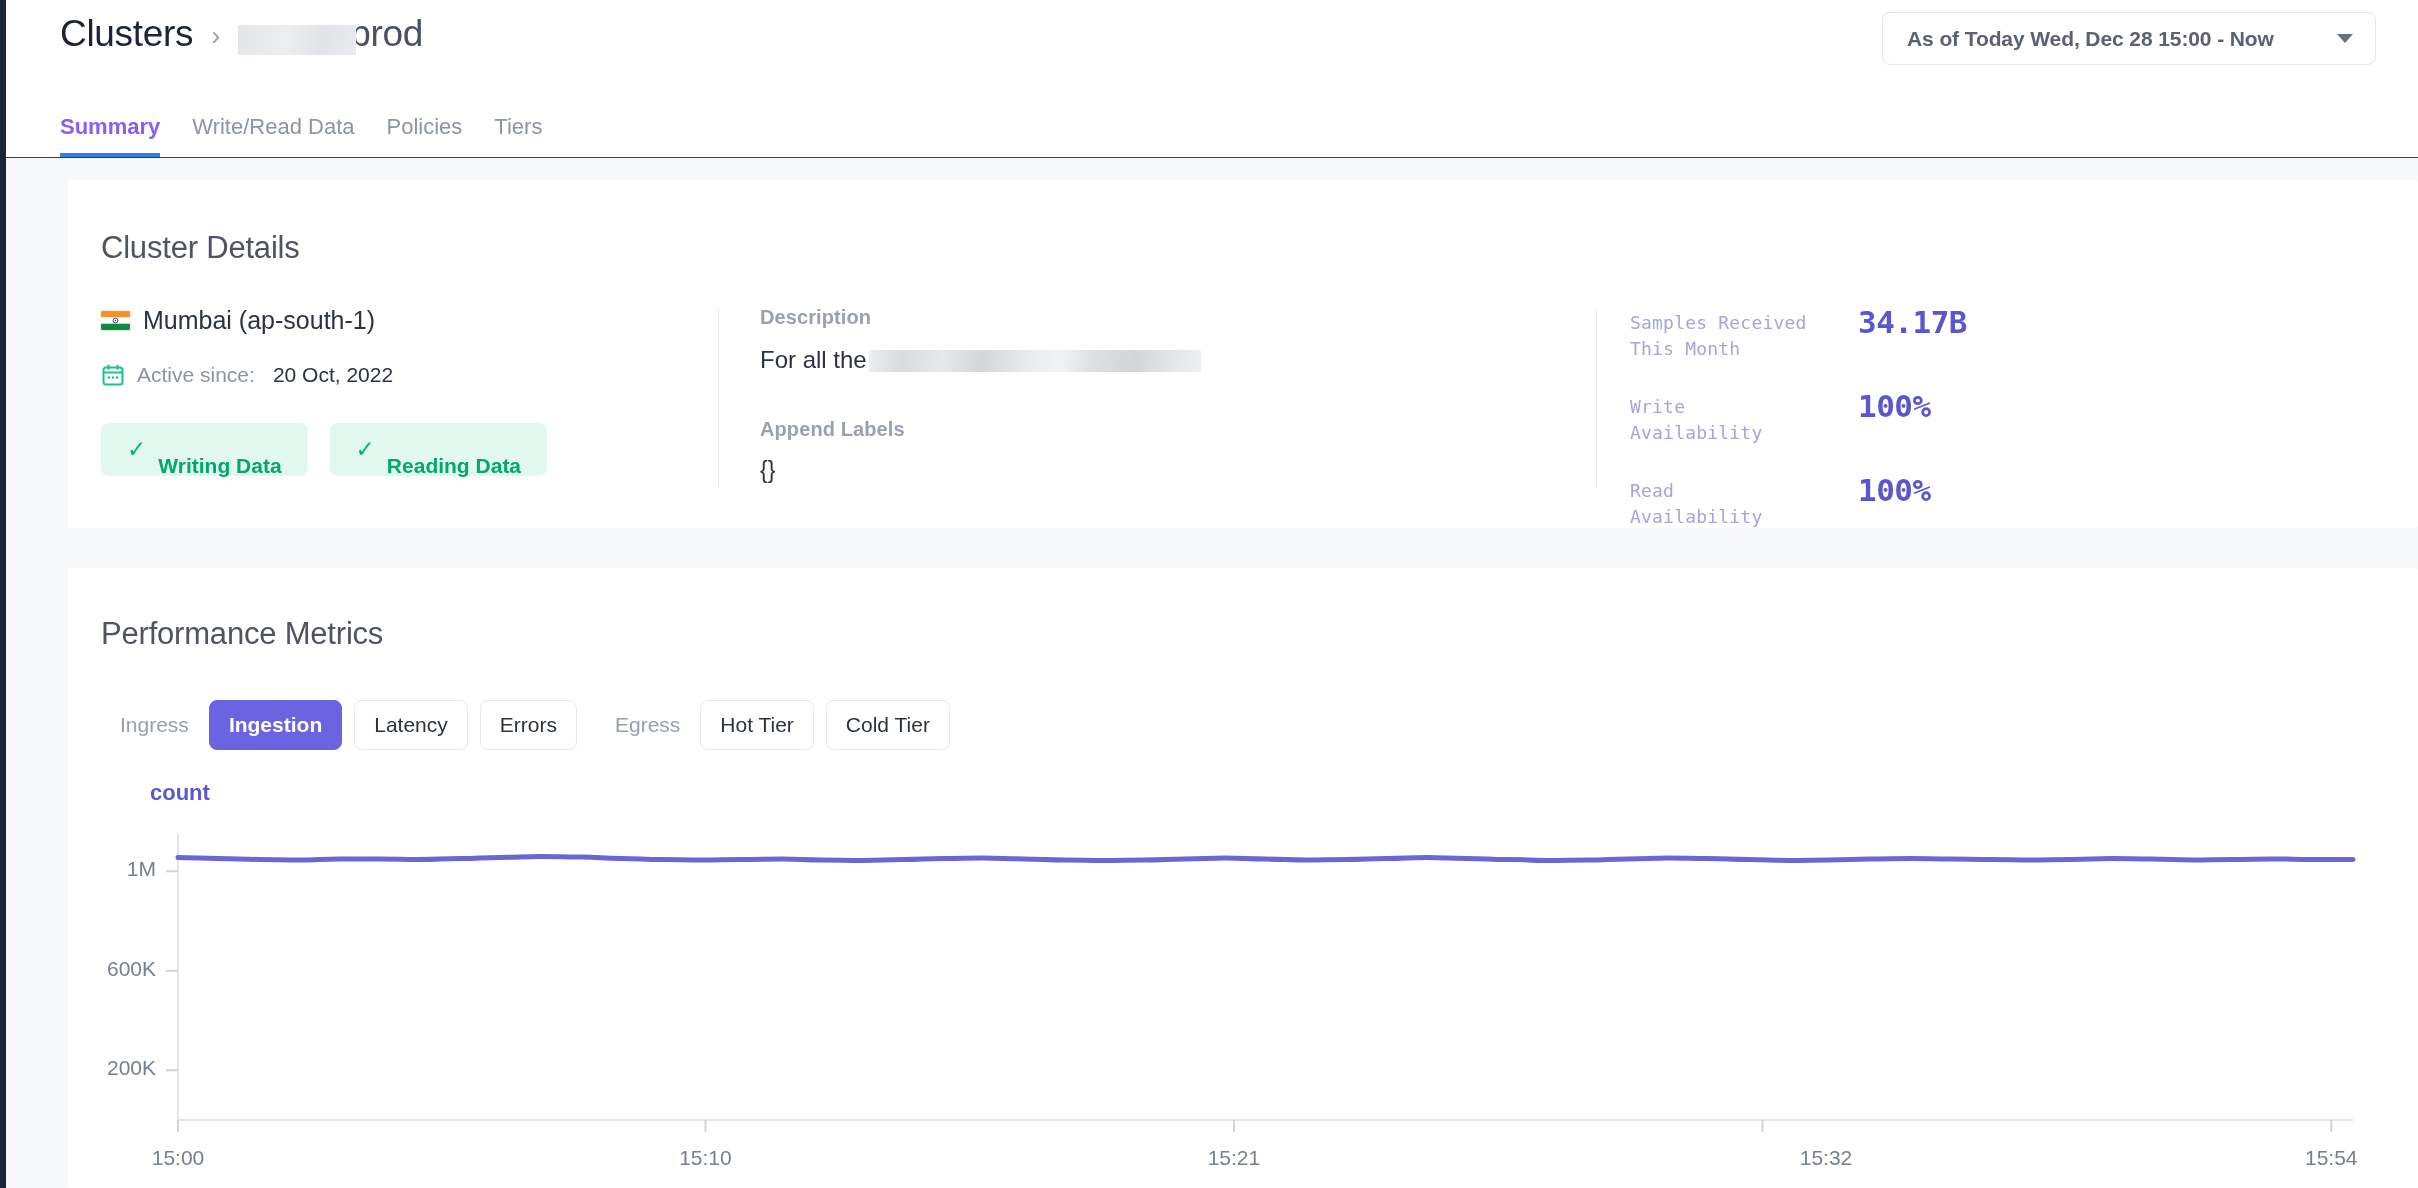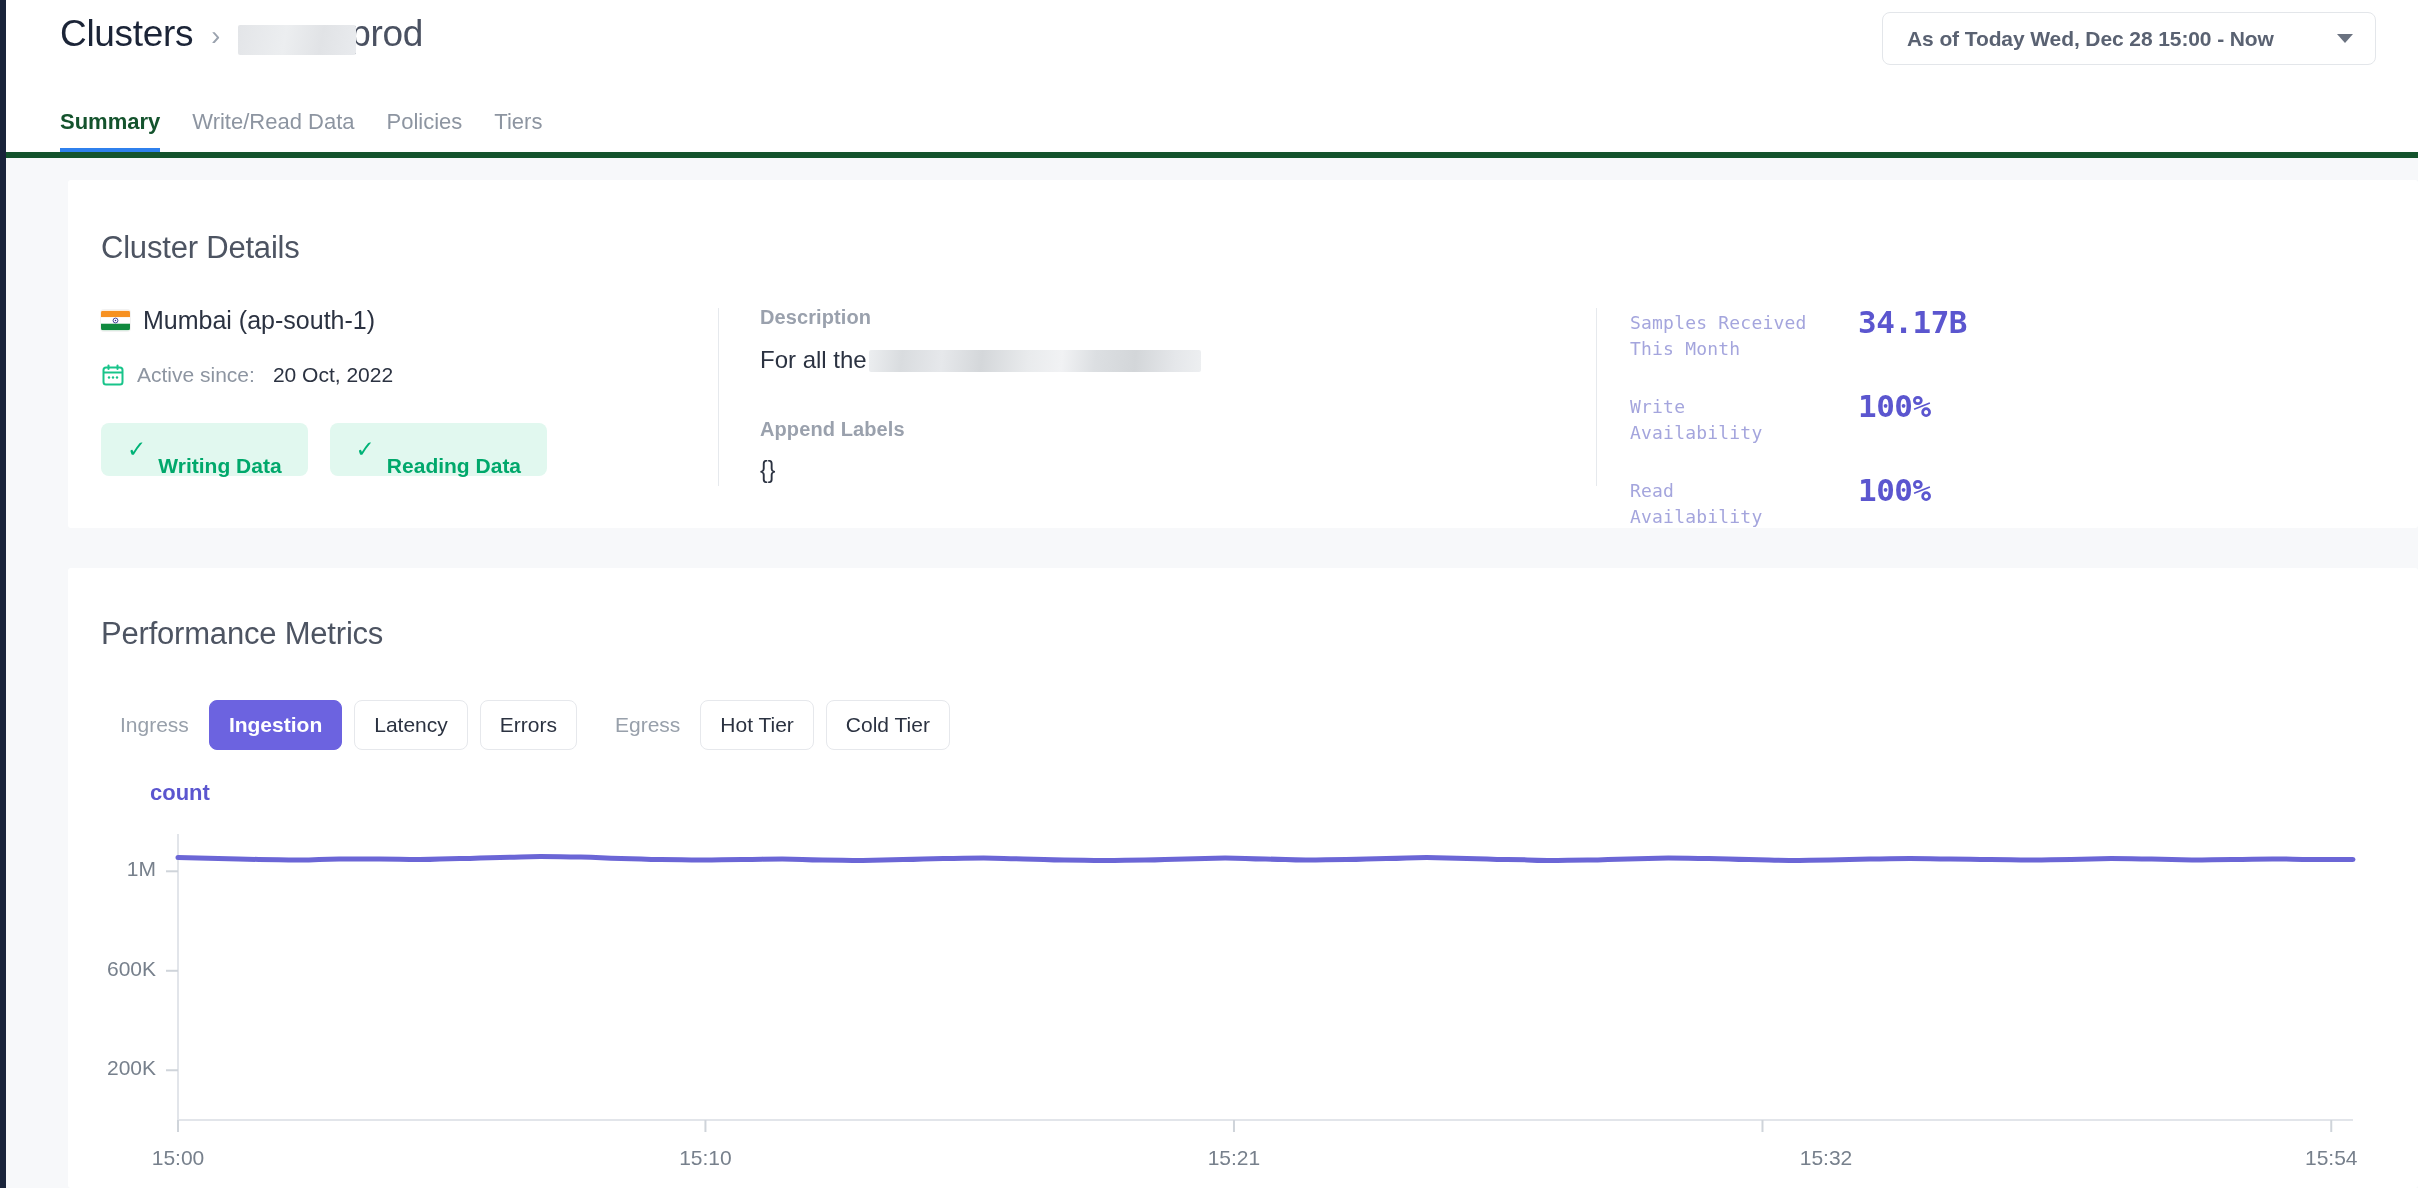--- a/index.html
+++ b/index.html
@@ -30,21 +30,21 @@
     left: 6px; top: 0;
     width: 2412px; height: 1188px;
     background: #f7f8fa;
   }
 
   
   .header {
     position: relative;
     height: 158px;
     background: #ffffff;
-    border-bottom: 6px solid #14532d;
+    border-bottom: 1px solid #14532d;
     text-decoration: underline;
   }
 
   .breadcrumb {
     position: absolute;
     left: 54px; top: 13px;
     display: flex;
     align-items: center;
     gap: 18px;
   }
@@ -92,21 +92,21 @@
   .tab {
     font-size: 22px;
     color: #8d95a1;
     padding: 0 0 13px 0;
     margin-right: 32px;
     border-bottom: 4px solid transparent;
     cursor: pointer;
     white-space: nowrap;
   }
   .tab.active {
-    color: #14532d;
+    color: #8b5cf6;
     font-weight: 700;
     border-bottom-color: #2f80ed;
   }
 
   .range-picker {
     position: absolute;
     right: 42px; top: 12px;
     width: 494px;
     height: 53px;
     border: 1px solid #e3e6ea;

